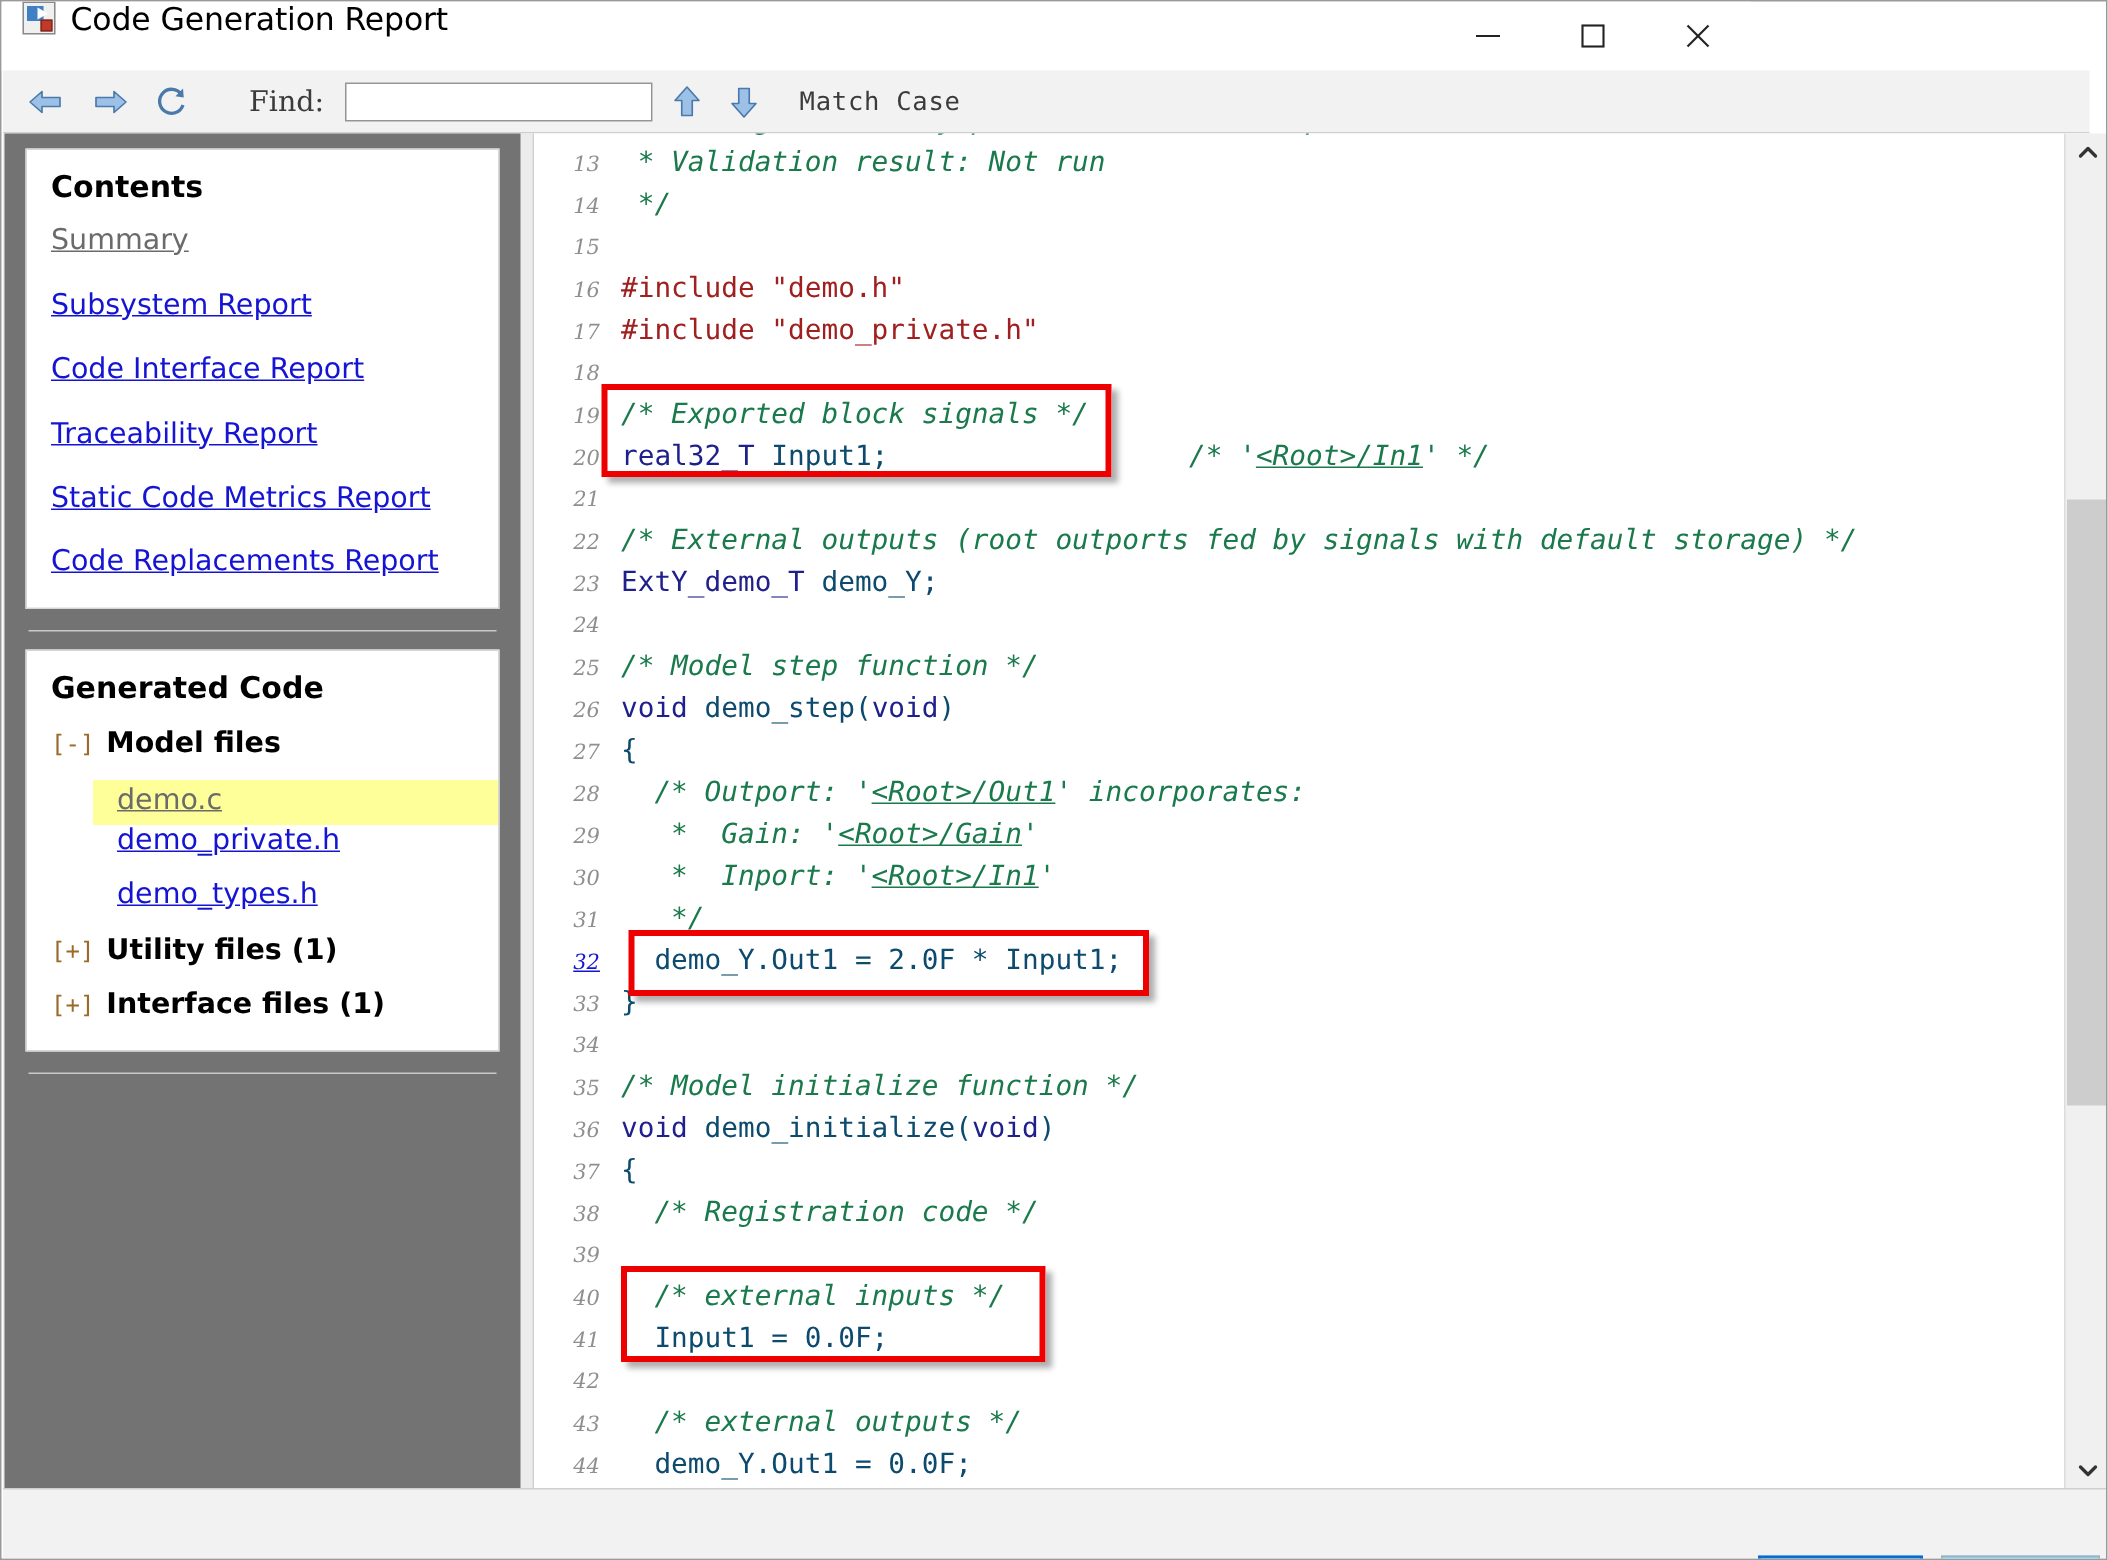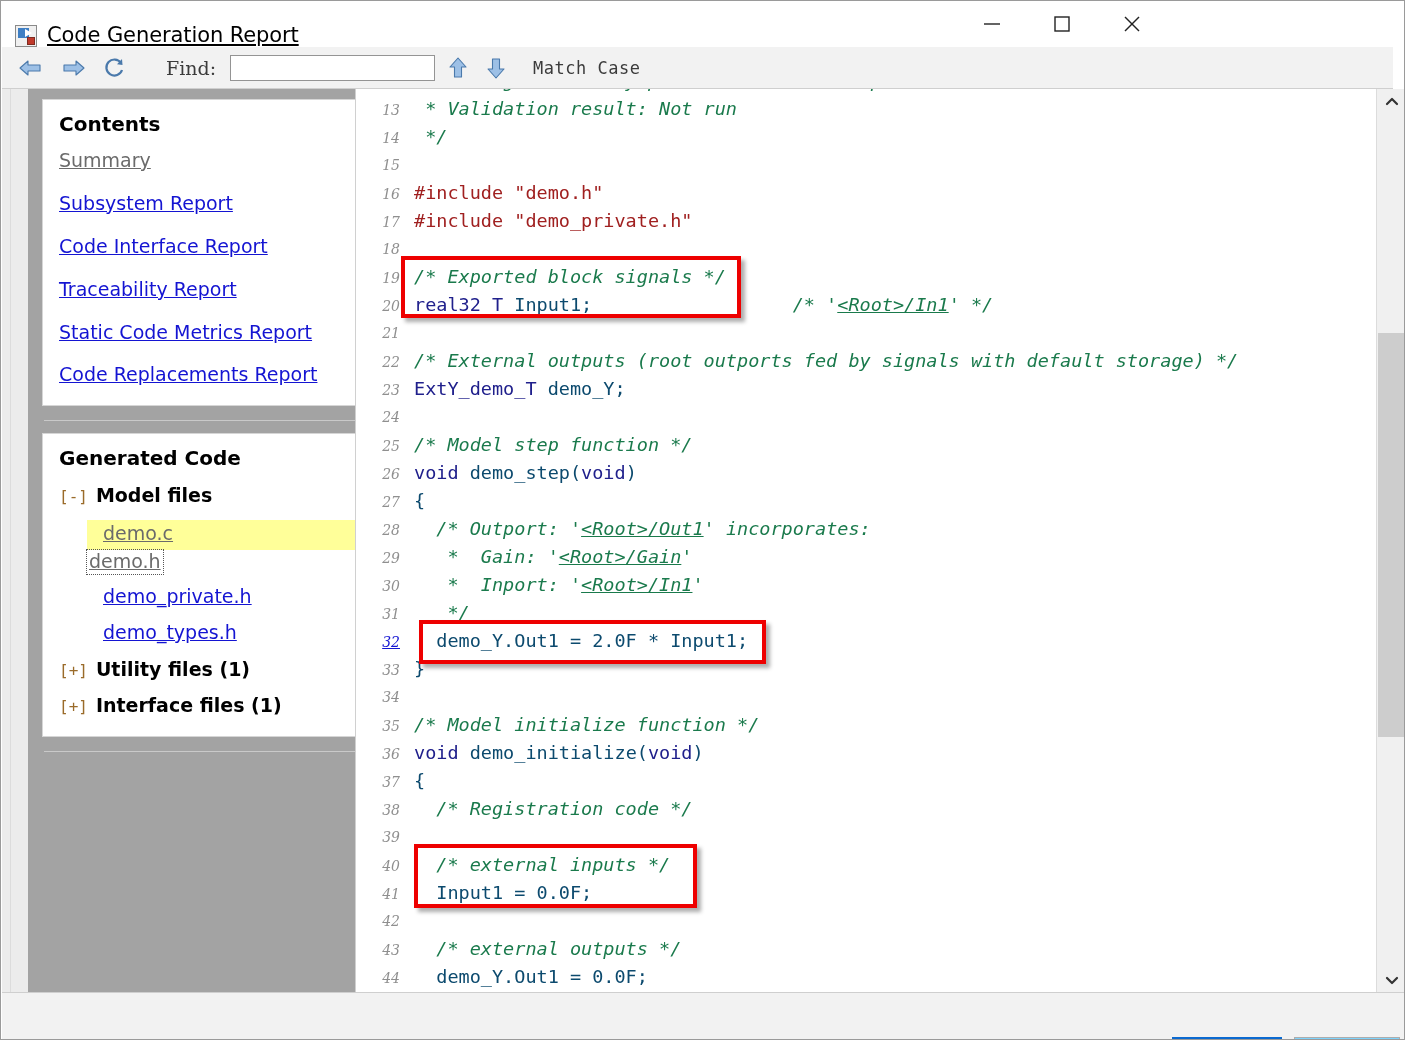--- a/index.html
+++ b/index.html
@@ -24,22 +24,21 @@
   }
 
   
   .titlebar {
     position: absolute;
     left: 0; top: 0;
     width: 1166px;
     height: 46px;
     background: #ffffff;
     display: flex;
-    align-items: flex-end;
-    text-decoration: underline;
+    align-items: flex-start;
   }
   .title-icon {
     width: 22px; height: 22px;
     margin-left: 14px;
     position: relative;
     border: 1px solid #8a8a8a;
     background: #f0f0f0;
     box-sizing: border-box;
     flex: 0 0 auto;
   }
@@ -147,24 +146,24 @@
   .left-sliver {
     position: absolute;
     left: 0; top: 0;
     width: 8px; height: 904px;
     background: #ececec;
     border-right: 1px solid #dcdcdc;
   }
 
   .sidebar {
     position: absolute;
-    left: 26px; top: 0;
+    left: 1px; top: 0;
     width: 344px;
     height: 904px;
-    background: #a3a3a3;
+    background: #737373;
     box-sizing: border-box;
     padding: 10px 14px;
   }
   .panel {
     background: #ffffff;
     border: 1px solid #d6d6d6;
     box-sizing: border-box;
   }
   .panel-contents { padding: 12px 16px 16px 16px; }
   .panel-title {
@@ -459,23 +458,20 @@
         <div class="panel-title">Generated Code</div>
 
         <div class="tree-group">
           <span class="tree-toggle">[-]</span>
           <span>Model files</span>
         </div>
 
         <div class="tree-file-row selected">
           <a class="tree-file">demo.c</a>
         </div>
-        <div class="tree-file-row focused">
-          <a class="tree-file">demo.h</a>
-        </div>
         <div class="tree-file-row">
           <a class="tree-file">demo_private.h</a>
         </div>
         <div class="tree-file-row">
           <a class="tree-file">demo_types.h</a>
         </div>
 
         <div class="tree-group">
           <span class="tree-toggle">[+]</span>
           <span>Utility files (1)</span>

